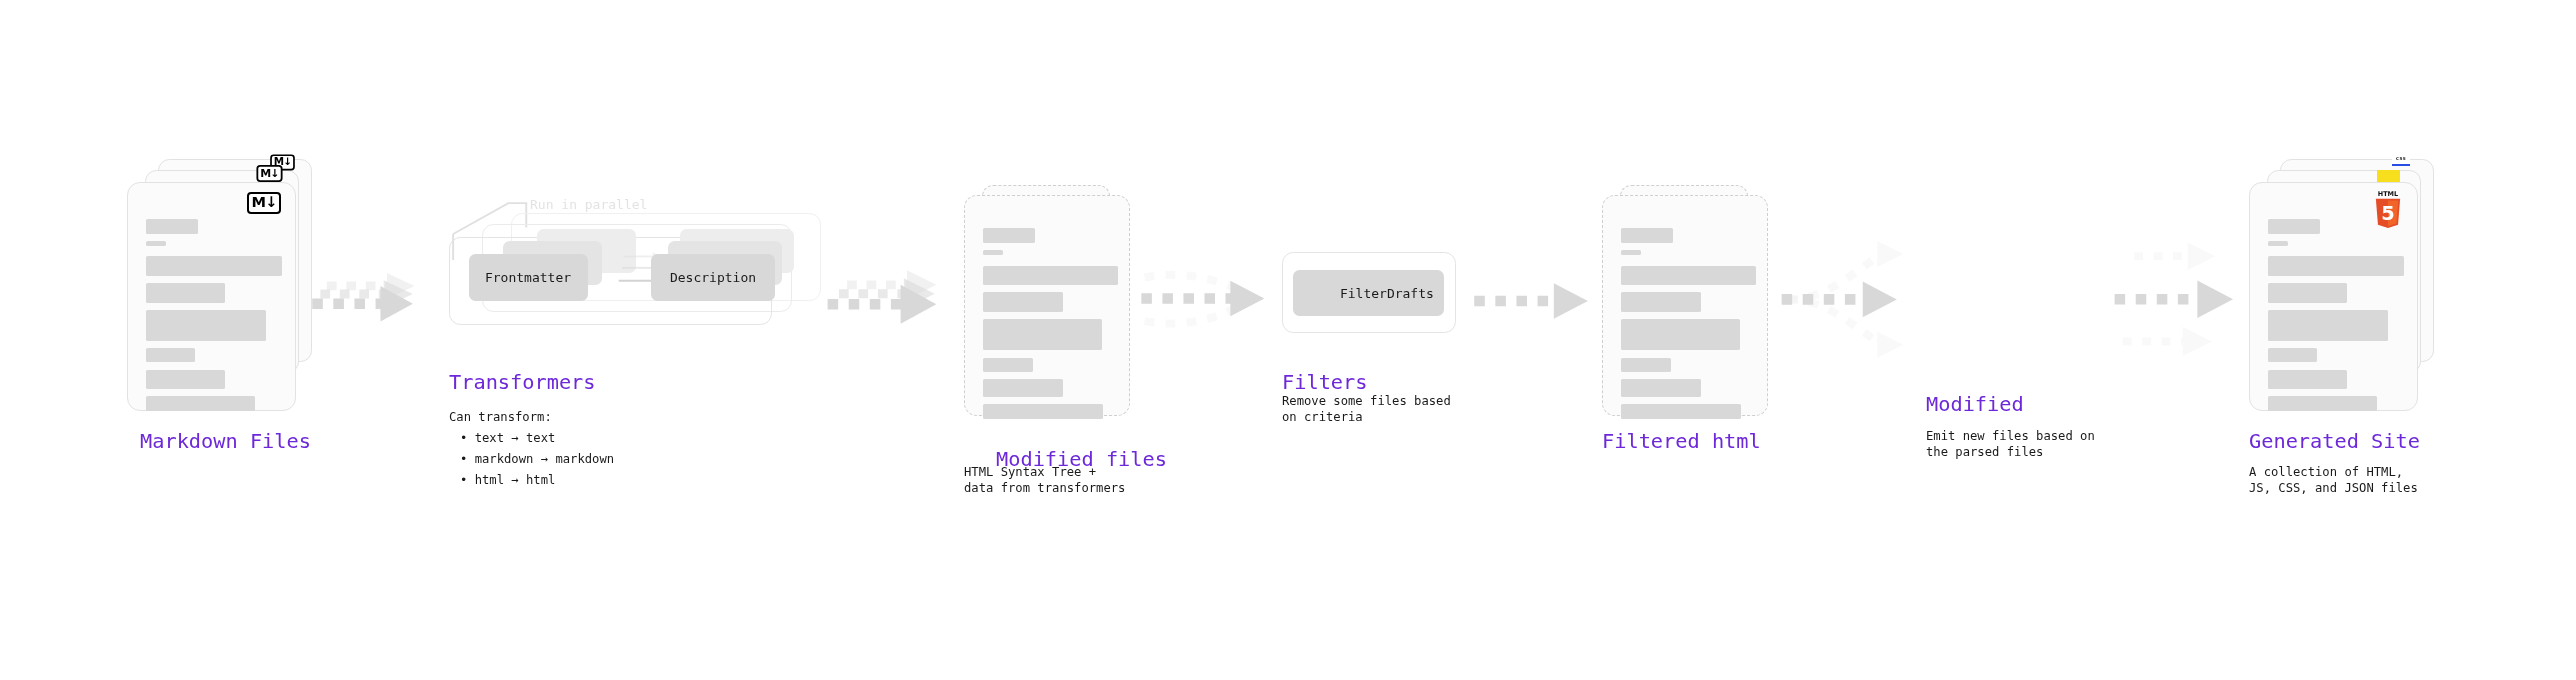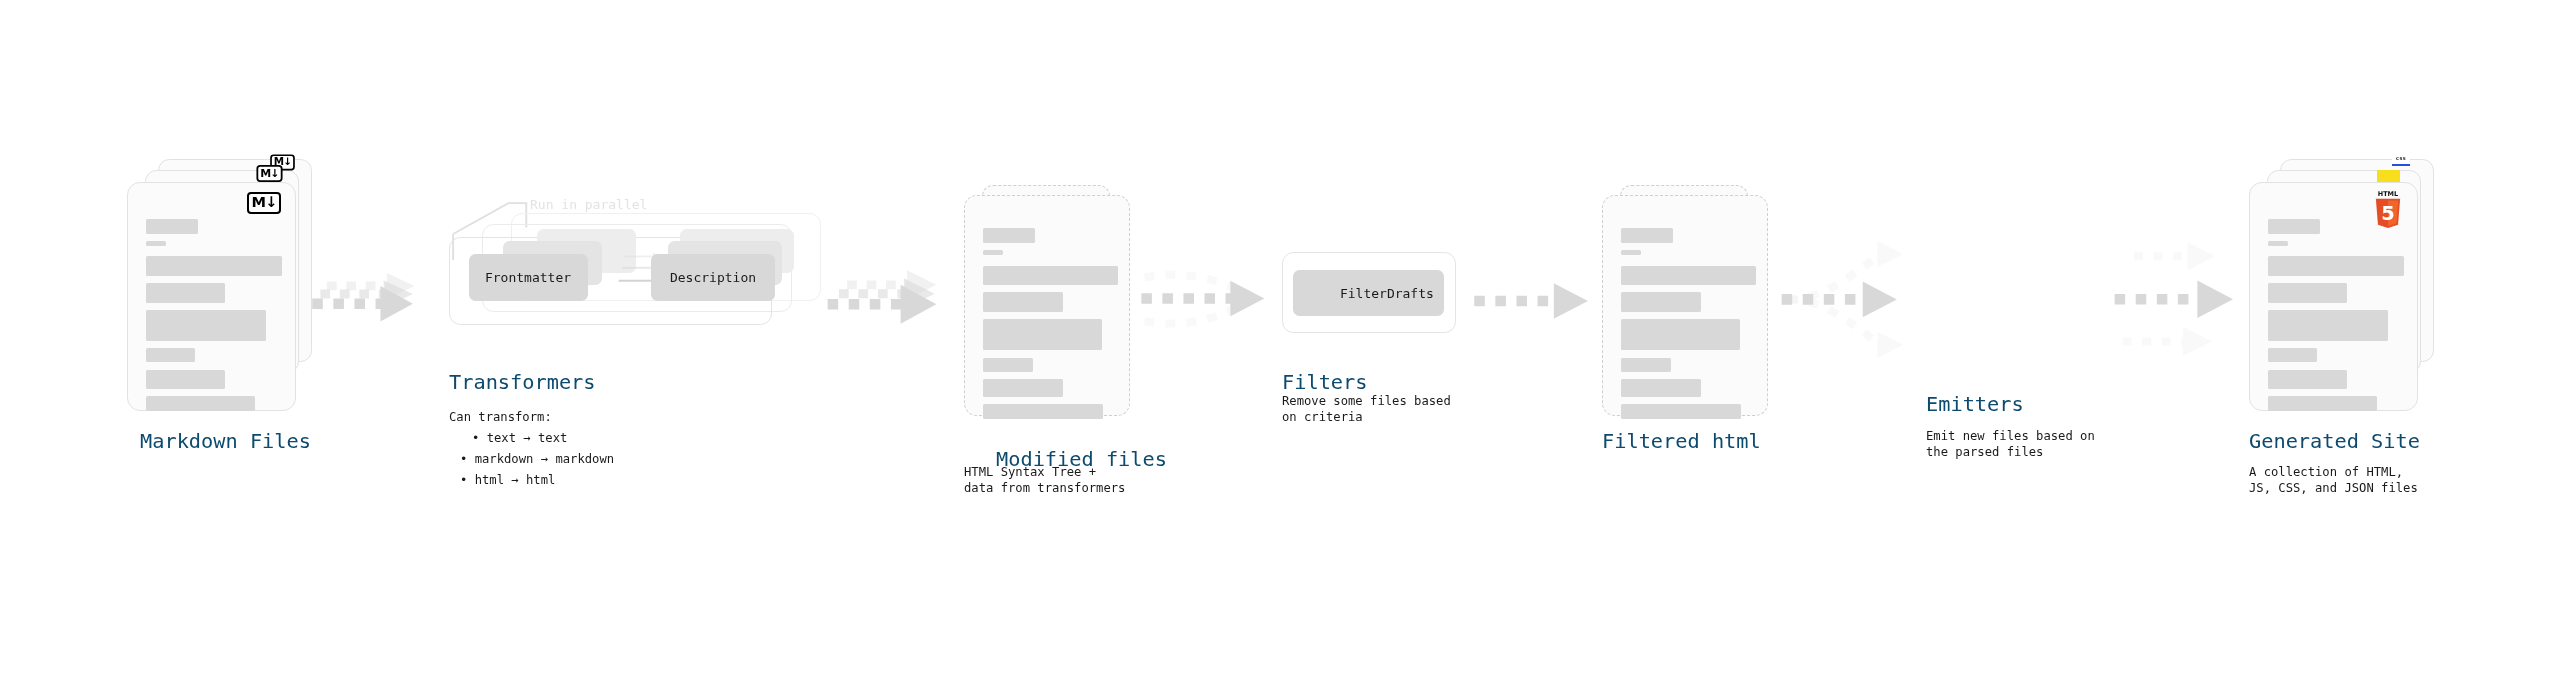--- a/index.html
+++ b/index.html
@@ -104,21 +104,21 @@
     color: #1a1a1a;
     box-sizing: border-box;
     white-space: nowrap;
   }
 
   
   .title {
     position: absolute;
     font-size: 20.3px;
     letter-spacing: 0px;
-    color: #0c4a6e;
+    color: #6d28d9;
     white-space: nowrap;
   }
   .caption {
     position: absolute;
     font-size: 12.2px;
     line-height: 1.28;
     color: #1a1a1a;
     white-space: pre;
   }
   .ghost-label {
@@ -213,21 +213,21 @@
         <polygon points="50,48 62,54 50,60" fill="#d3d3d3"></polygon>
       </g>
     </svg>
 
     <div class="pill" style="left:19.5px; top:41px; width:119px; height:47px;">Frontmatter</div>
     <div class="pill" style="left:202px; top:41px; width:124px; height:47px;">Description</div>
   </div>
 
   <div class="title" style="left:449px; top:370px;">Transformers</div>
   <div class="caption" style="left:449px; top:410px;">Can transform:</div>
-  <div class="caption" style="left:460px; top:431px;margin-left:12px;">• text → text</div>
+  <div class="caption" style="left:460px; top:431px;">• text → text</div>
   <div class="caption" style="left:460px; top:452px;">• markdown → markdown</div>
   <div class="caption" style="left:460px; top:473px;">• html → html</div>
 
   <svg style="left:826px; top:267px; width:146px; height:73px;" viewBox="0 0 180 90" width="146" height="73">
     <g opacity="0.35">
       <line x1="26" y1="22" x2="104" y2="22" stroke="#d8d8d8" stroke-width="11" stroke-dasharray="12 12"></line>
       <polygon points="100,4 136,22 100,40" fill="#d8d8d8"></polygon>
     </g>
     <g opacity="0.55">
       <line x1="16" y1="33" x2="100" y2="33" stroke="#d8d8d8" stroke-width="11" stroke-dasharray="12 12"></line>
@@ -309,21 +309,21 @@
     <g opacity="0.3">
       <path d="M 10 78 C 60 78, 96 116, 126 134" fill="none" stroke="#ececec" stroke-width="10" stroke-dasharray="12 14"></path>
       <polygon points="120,118 152,134 120,150" fill="#ececec"></polygon>
     </g>
     <g opacity="1">
       <line x1="2" y1="78" x2="106" y2="78" stroke="#d8d8d8" stroke-width="13" stroke-dasharray="13 13"></line>
       <polygon points="102,56 144,78 102,100" fill="#d8d8d8"></polygon>
     </g>
   </svg>
 
-  <div class="title" style="left:1926px; top:392px;">Emitters</div>
+  <div class="title" style="left:1926px; top:392px;">Modified</div>
   <div class="caption" style="left:1926px; top:429px;">Emit new files based on
 the parsed files</div>
 
   <svg style="left:2113px; top:236px; width:146px; height:146px;" viewBox="0 0 180 180" width="146" height="146">
     <g opacity="0.3">
       <line x1="26" y1="25" x2="96" y2="25" stroke="#ececec" stroke-width="10" stroke-dasharray="11 13"></line>
       <polygon points="92,8 126,25 92,42" fill="#ececec"></polygon>
     </g>
     <g opacity="1">
       <line x1="2" y1="78" x2="108" y2="78" stroke="#d8d8d8" stroke-width="13" stroke-dasharray="13 13"></line>

